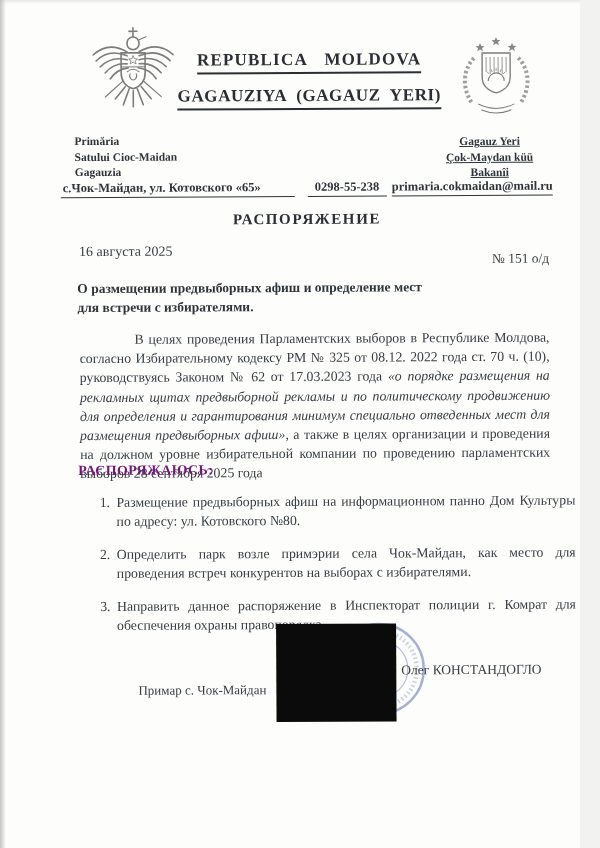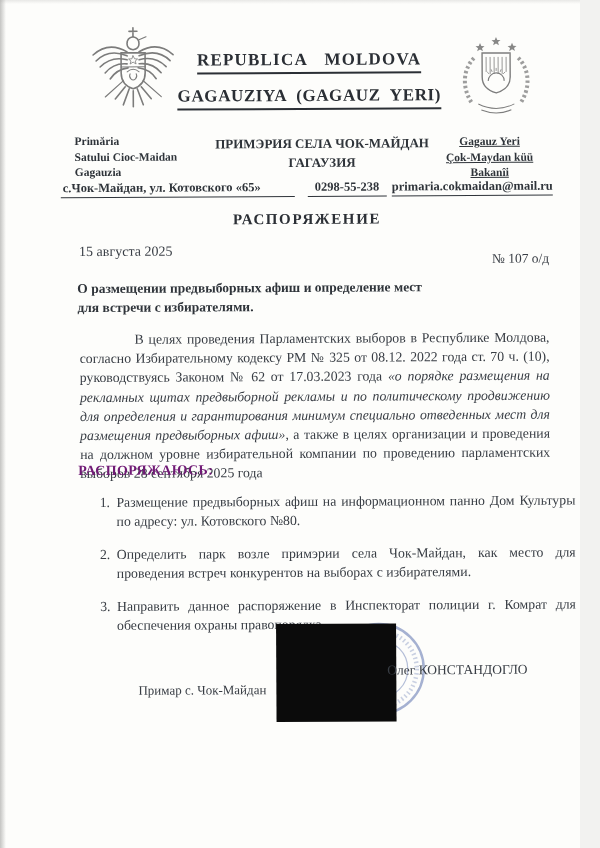--- a/index.html
+++ b/index.html
@@ -68,21 +68,21 @@
 
   .order-heading{position:absolute;left:78px;top:462px;font-size:14px;font-weight:bold;
                  letter-spacing:.4px;color:#701a75;}
 
   ol.items{position:absolute;left:88px;top:492px;width:462px;margin:0;padding:0 0 0 25px;
            font-size:13.8px;line-height:19px;}
   ol.items li{margin-bottom:14px;text-align:justify;padding-left:3px;}
 
   
   .sig-label{position:absolute;left:137px;top:682px;font-size:13px;z-index:2;}
-  .sig-name{position:absolute;left:386px;top:663px;font-size:13.5px;z-index:6;white-space:nowrap;}
+  .sig-name{position:absolute;left:400px;top:663px;font-size:13.5px;z-index:6;white-space:nowrap;}
   .stamp{position:absolute;left:330px;top:622px;width:95px;height:95px;z-index:1;}
   .redaction{position:absolute;left:275px;top:624px;width:120px;height:98px;z-index:5;}
 </style>
 </head>
 <body>
 
 <div class="page">
   <div class="doc">
 
     <div class="emblem-left">
@@ -133,42 +133,38 @@
       <span class="h-title">REPUBLICA MOLDOVA</span><br>
       <span class="h-title2">GAGAUZIYA (GAGAUZ YERI)</span>
     </div>
 
     <div class="org-row">
       <div class="org-left">
         <span>Primăria</span><br>
         <span>Satului Cioc-Maidan</span><br>
         <span>Gagauzia</span>
       </div>
-      <div class="org-center">
-        <span>ПРИМЭРИЯ СЕЛА ЧОК-МАЙДАН</span><br>
-        <span>ГАГАУЗИЯ</span>
-      </div>
       <div class="org-right">
         <span>Gagauz Yeri</span><br>
         <span>Çok-Maydan küü</span><br>
         <span>Bakanîi</span>
       </div>
     </div>
 
     <div class="address-row">
       <span class="seg seg-addr">с.Чок-Майдан, ул. Котовского «65»</span>
       <span class="seg seg-phone">0298-55-238</span>
       <span class="seg seg-email">primaria.cokmaidan@mail.ru</span>
     </div>
 
     <div class="doc-title">РАСПОРЯЖЕНИЕ</div>
 
     <div class="date-row">
-      <span>15 августа 2025</span>
-      <span class="doc-number">№ 107 о/д</span>
+      <span>16 августа 2025</span>
+      <span class="doc-number">№ 151 о/д</span>
     </div>
 
     <div class="subject">
       <span>О размещении предвыборных афиш и определение мест</span><br>
       <span>для встречи с избирателями.</span>
     </div>
 
     <p class="body-par"><span>В целях проведения Парламентских выборов в Республике Молдова, согласно Избирательному кодексу РМ № 325 от 08.12. 2022 года ст. 70 ч. (10), руководствуясь Законом № 62 от 17.03.2023 года </span><span class="quote">«о порядке размещения на рекламных щитах предвыборной рекламы и по политическому продвижению для определения и гарантирования минимум специально отведенных мест для размещения предвыборных афиш»</span><span>, а также в целях организации и проведения на должном уровне избирательной компании по проведению парламентских выборов 28 сентября 2025 года</span></p>
 
     <div class="order-heading">РАСПОРЯЖАЮСЬ:</div>

